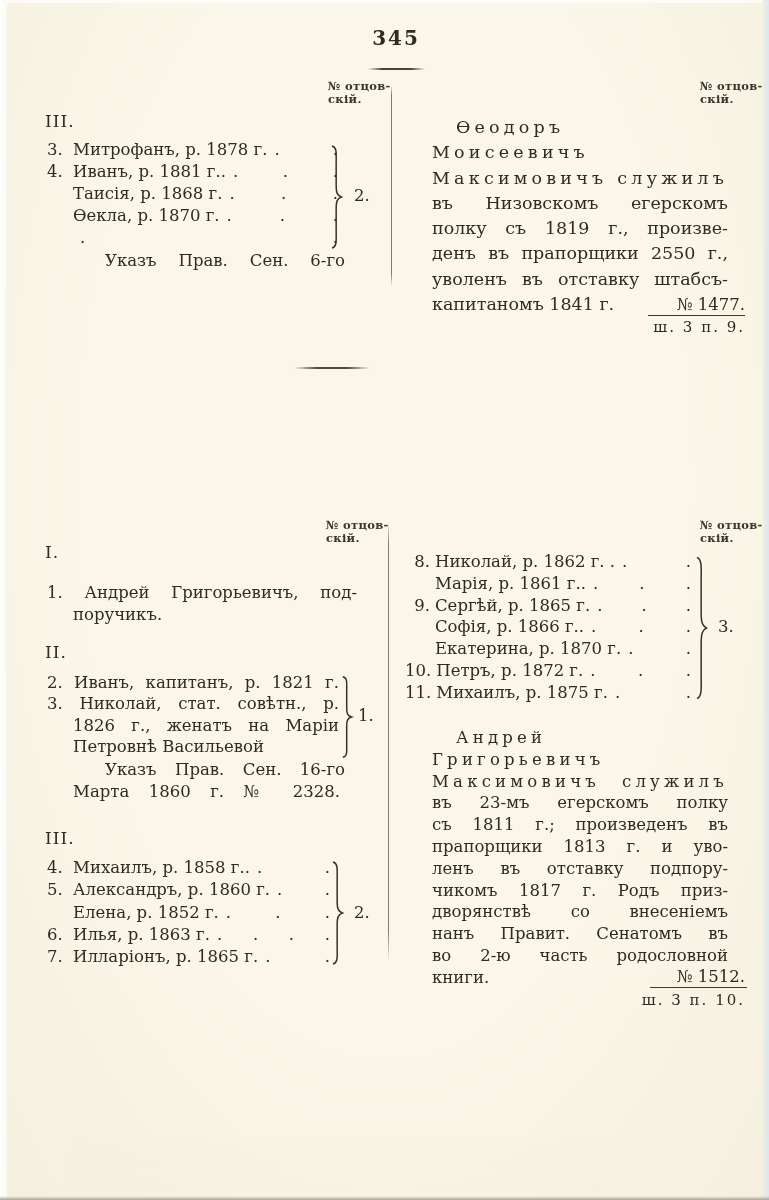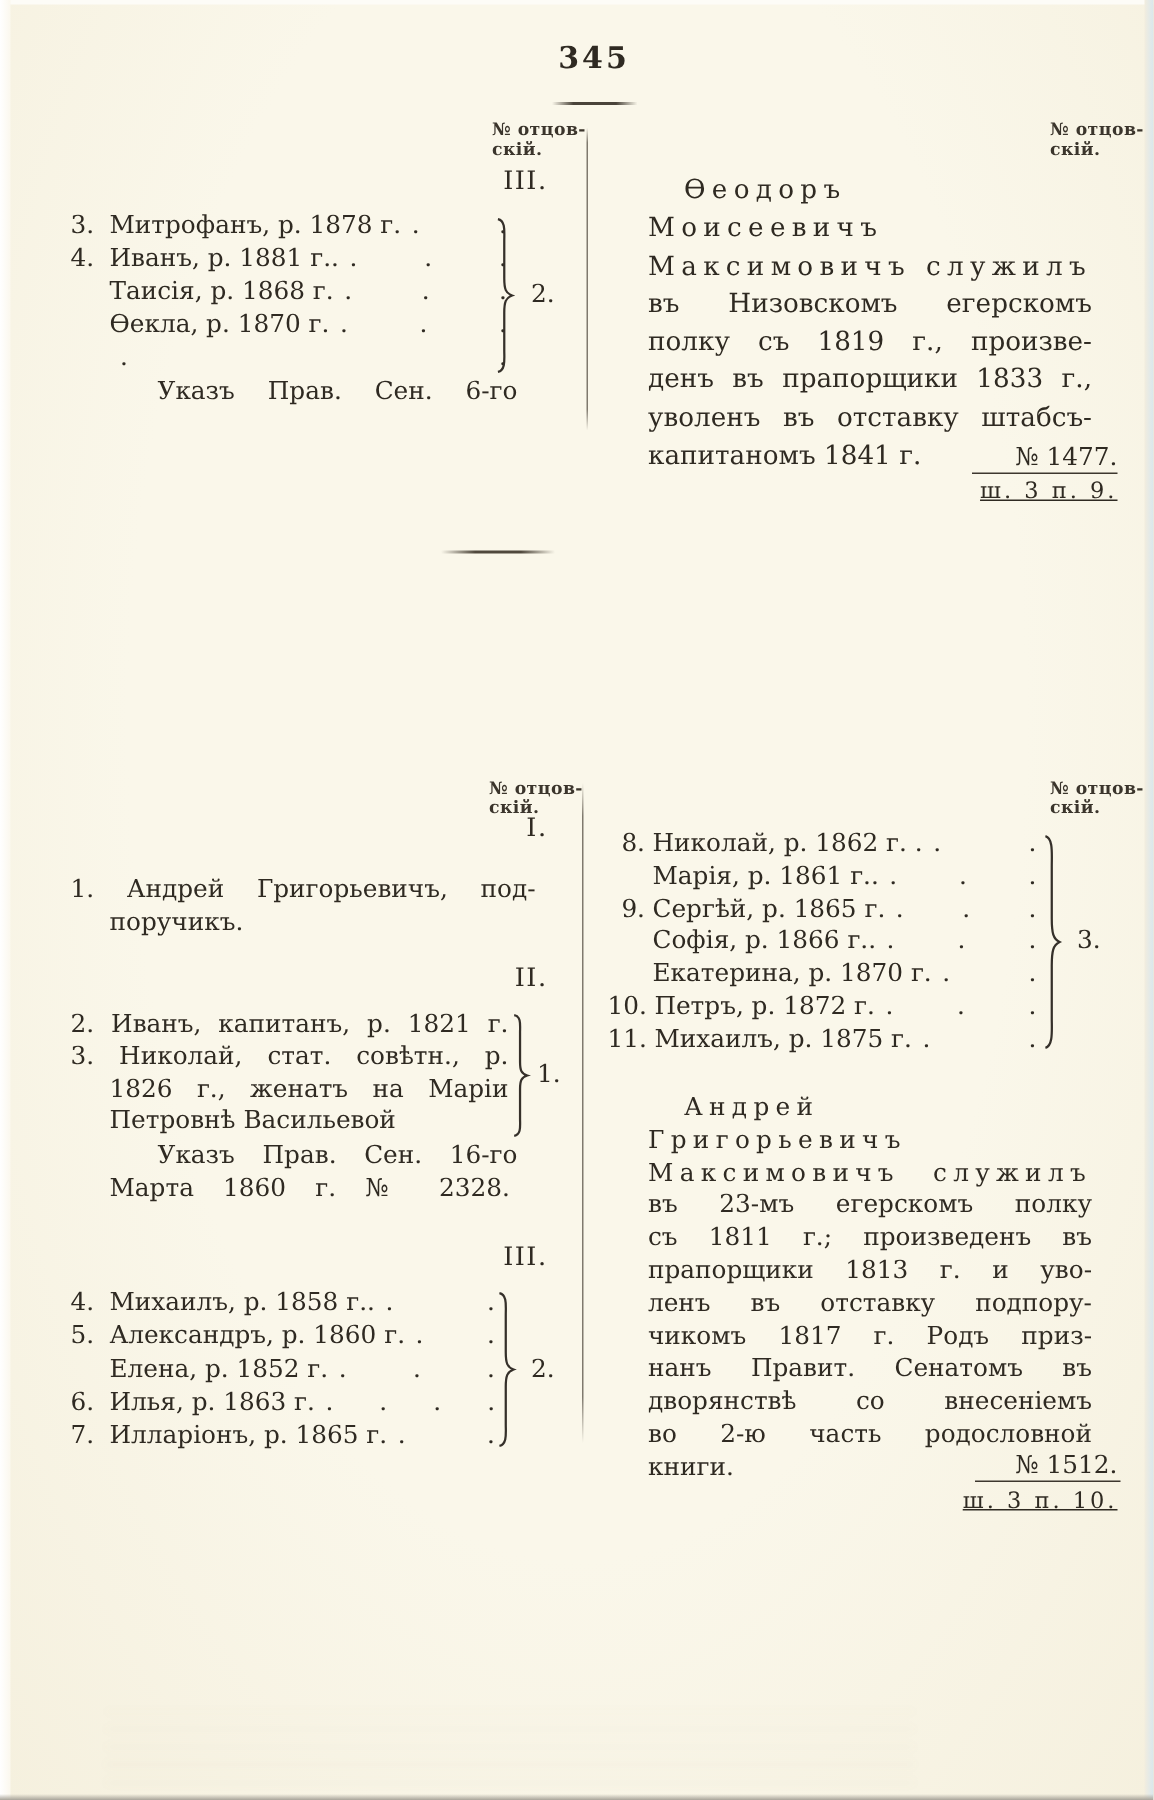--- a/index.html
+++ b/index.html
@@ -16,42 +16,42 @@
   .edge-bottom{left:0;right:0;bottom:0;height:4px;background:linear-gradient(180deg,rgba(160,156,146,0),#a8a49a);}
   .ghost{position:absolute;left:70px;top:1140px;width:540px;height:50px;opacity:.5;
     background:repeating-linear-gradient(0deg, rgba(125,115,92,.07) 0 3px, rgba(0,0,0,0) 3px 12px);
     filter:blur(3px);}
   .abs{position:absolute;}
   .pagenum{left:346px;top:26px;width:100px;text-align:center;font-size:20px;font-weight:600;letter-spacing:2px;}
   .pagenum-rule{left:368px;top:68px;width:57px;height:2px;
     background:linear-gradient(90deg,rgba(74,68,58,0),#4a443a 25%,#4a443a 75%,rgba(74,68,58,0));}
   .colhdr{width:64px;font-size:11.5px;font-weight:bold;line-height:13px;text-align:left;color:#3b352c;letter-spacing:.3px;}
   .vrule{width:1px;background:linear-gradient(to bottom,rgba(86,79,68,0),#564f44 5%,#564f44 93%,rgba(86,79,68,0));opacity:.75;}
-  .heading{font-size:17px;text-align:right;letter-spacing:1px;}
+  .heading{font-size:17px;text-align:left;letter-spacing:1px;}
   .entries{}
   .erow{display:flex;align-items:baseline;font-size:16.5px;}
   .entries .erow{height:var(--lh);line-height:var(--lh);}
   .erow.single{position:absolute;height:22px;line-height:22px;flex-direction:column;}
   .nums-left .num{flex:0 0 28px;padding-left:2px;box-sizing:border-box;}
   .nums-right .num{flex:0 0 30px;text-align:right;padding-right:5px;box-sizing:border-box;}
   .nm{white-space:pre;}
   .dots{flex:1;text-align:justify;text-align-last:justify;padding-left:7px;padding-right:2px;overflow:hidden;}
   .jline{font-size:16.5px;height:22px;line-height:22px;text-align:justify;text-align-last:justify;}
   .plain{font-size:16.5px;height:22px;line-height:22px;}
   .para{--lh:25.3px;}
   .pl{font-size:17.5px;line-height:var(--lh);text-align:justify;text-align-last:justify;}
   .para.small .pl{font-size:16.5px;}
   .pl.sp{letter-spacing:4.2px;}
   .pl.ind{text-indent:24px;}
   .pl.last{text-align-last:left;}
   .grouplabel{font-size:16.5px;}
   .brace{overflow:visible;}
   .recno{width:145px;text-align:right;font-size:16.5px;}
   .recrule{height:1.2px;background:#3d372e;}
-  .recref{width:145px;text-align:right;font-size:15px;letter-spacing:2px;text-decoration:underline;}
+  .recref{width:145px;text-align:right;font-size:15px;letter-spacing:2px;}
   .branch{left:0;top:470px;width:730px;text-align:center;font-size:20px;letter-spacing:12px;word-spacing:26px;white-space:nowrap;}
   .middivider{left:294px;top:367px;width:76px;height:2px;
     background:linear-gradient(90deg,rgba(80,74,62,0),#50493d 30%,#50493d 70%,rgba(80,74,62,0));}
 </style>
 </head>
 <body>
 
 <div class="page">
   <div class="edge edge-top"></div>
   <div class="edge edge-left"></div>
@@ -114,21 +114,21 @@
     <path d="M3,1 C11,2 9.5,9 9.5,15 L9.5,39 C9.5,46 11,48.5 17.5,50 C11,51.5 9.5,54 9.5,61 L9.5,85 C9.5,91 11,98 3,99" fill="none" stroke="#35302a" stroke-width="1.5" vector-effect="non-scaling-stroke"></path>
   </svg>
   <div class="abs grouplabel" style="left:354px;top:186px;">2.</div>
   <div class="abs jline" style="left:105px;top:250px;width:240px;">Указъ Прав. Сен. 6-го</div>
 
   <div class="abs para" style="left:432px;top:115px;width:296px;">
     <div class="pl sp ind">Ѳеодоръ Моисеевичъ</div>
     <div class="pl sp">Максимовичъ служилъ</div>
     <div class="pl">въ Низовскомъ егерскомъ</div>
     <div class="pl">полку съ 1819 г., произве-</div>
-    <div class="pl">денъ въ прапорщики 1833 г.,</div>
+    <div class="pl">денъ въ прапорщики 2550 г.,</div>
     <div class="pl">уволенъ въ отставку штабсъ-</div>
     <div class="pl last">капитаномъ 1841 г.</div>
   </div>
   <div class="abs recno" style="left:600px;top:295px;">№ 1477.</div>
   <div class="abs recrule" style="left:648px;top:315px;width:97px;"></div>
   <div class="abs recref" style="left:600px;top:318px;">ш. 3 п. 9.</div>
 
   <div class="abs middivider"></div>
 
   <div class="abs heading" style="left:45px;top:542px;width:320px;">I.</div>
@@ -226,21 +226,21 @@
   <div class="abs grouplabel" style="left:718px;top:617px;">3.</div>
 
   <div class="abs para small" style="left:432px;top:727px;width:296px;--lh:21.8px;">
     <div class="pl sp ind">Андрей Григорьевичъ</div>
     <div class="pl sp">Максимовичъ служилъ</div>
     <div class="pl">въ 23-мъ егерскомъ полку</div>
     <div class="pl">съ 1811 г.; произведенъ въ</div>
     <div class="pl">прапорщики 1813 г. и уво-</div>
     <div class="pl">ленъ въ отставку подпору-</div>
     <div class="pl">чикомъ 1817 г. Родъ приз-</div>
+    <div class="pl">дворянствѣ со внесеніемъ</div>
     <div class="pl">нанъ Правит. Сенатомъ въ</div>
-    <div class="pl">дворянствѣ со внесеніемъ</div>
     <div class="pl">во 2-ю часть родословной</div>
     <div class="pl last">книги.</div>
   </div>
   <div class="abs recno" style="left:600px;top:967px;">№ 1512.</div>
   <div class="abs recrule" style="left:650px;top:987px;width:97px;"></div>
   <div class="abs recref" style="left:600px;top:991px;">ш. 3 п. 10.</div>
 </div>
 
 </body></html>

